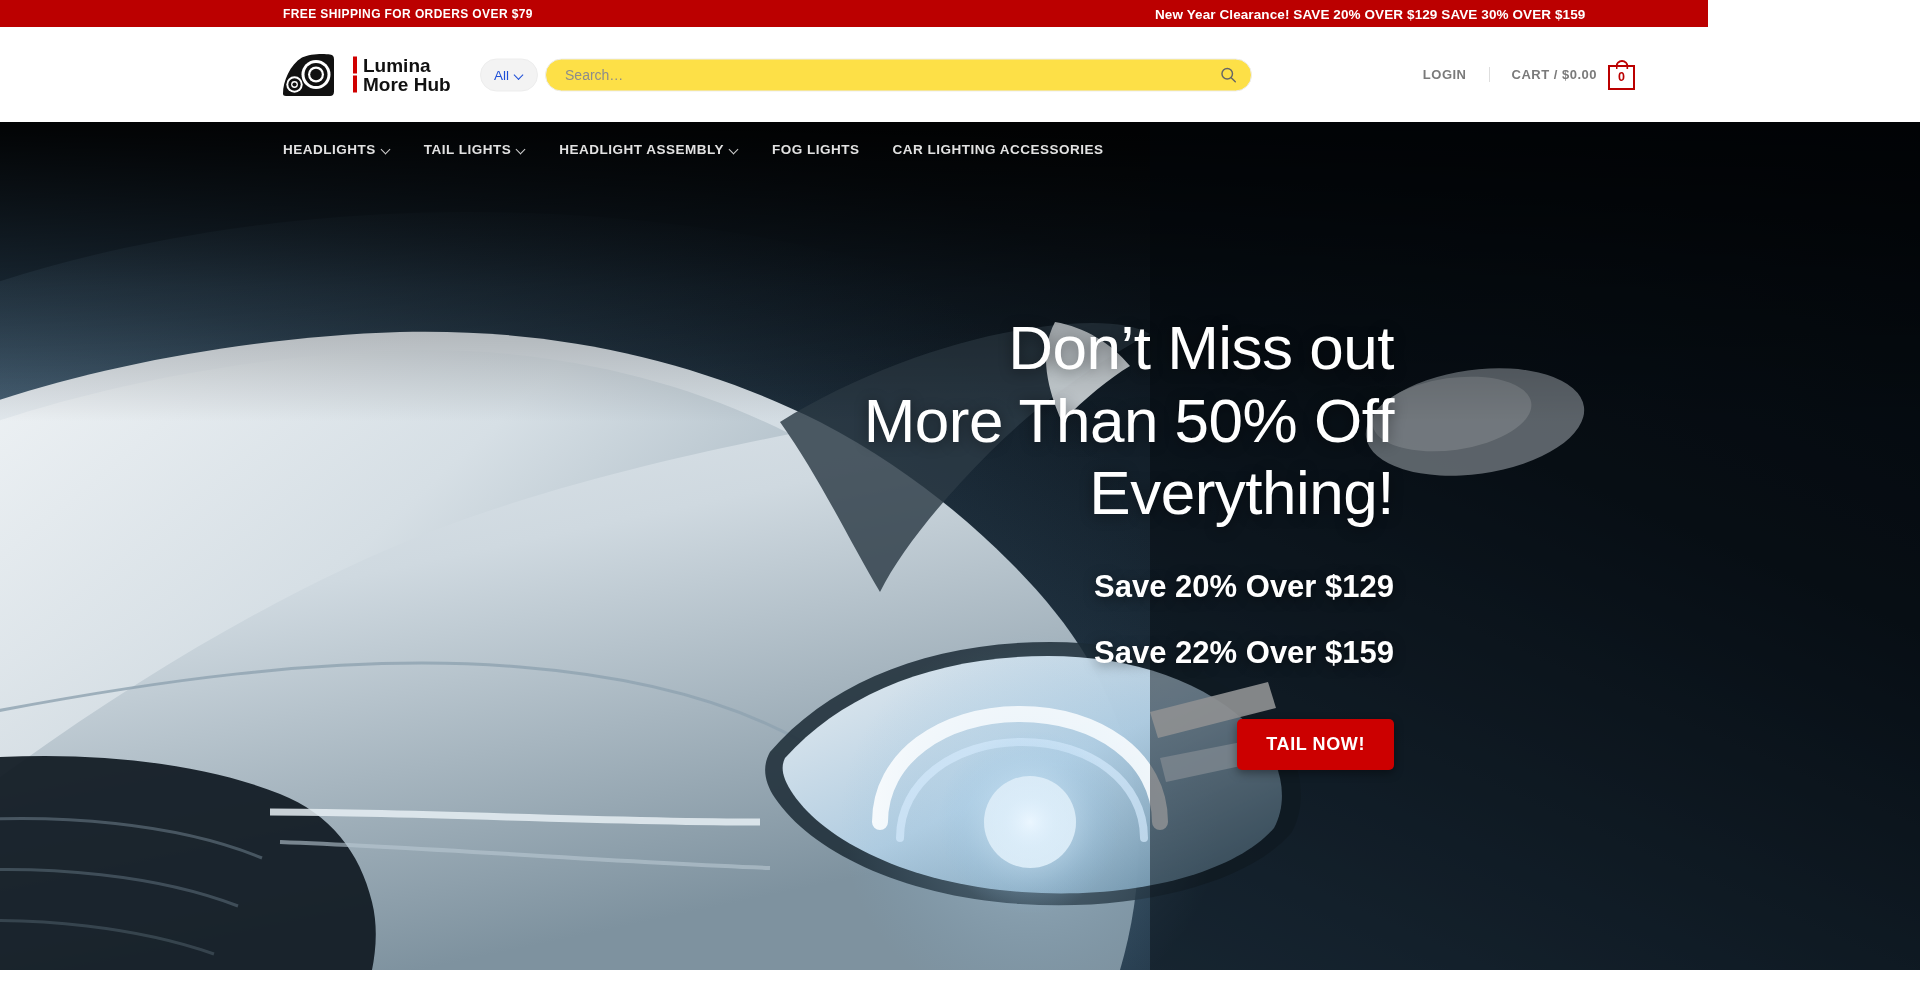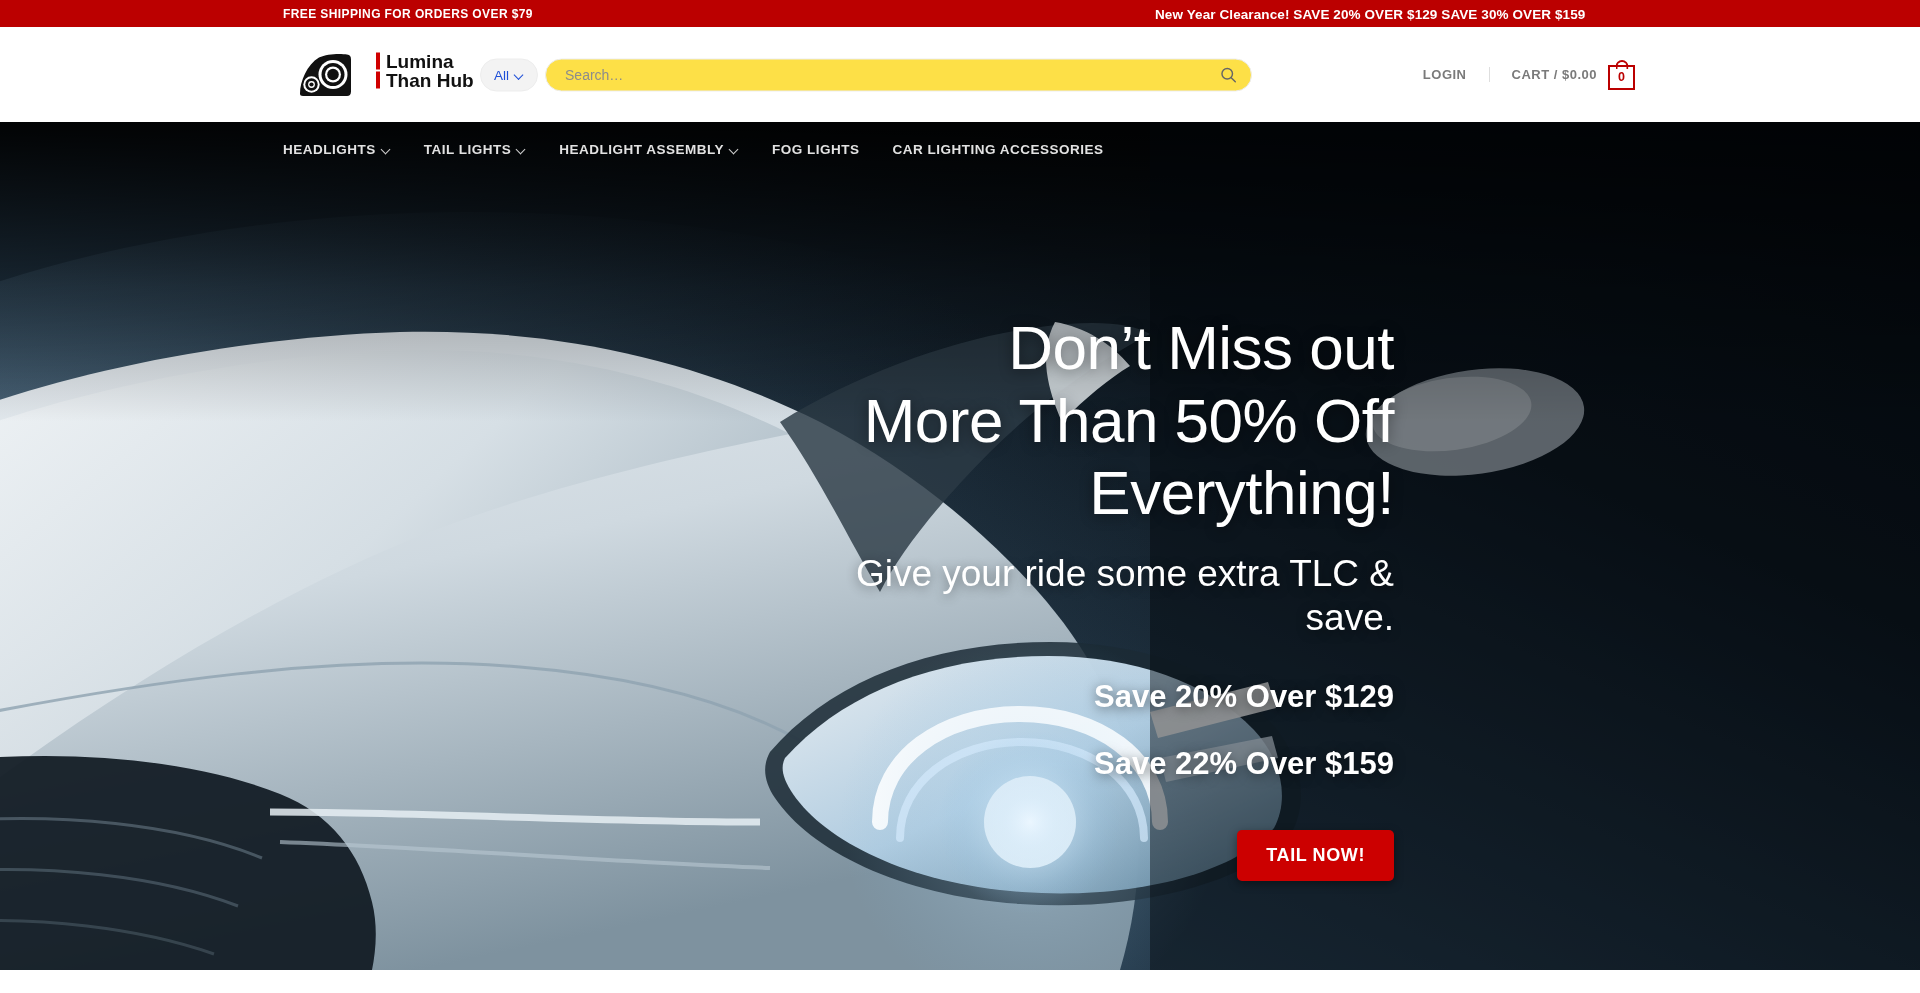--- a/index.html
+++ b/index.html
@@ -4,21 +4,21 @@
 <style>
   * { margin:0; padding:0; box-sizing:border-box; }
   html, body {
     width:1920px; height:993px; overflow:hidden;
     font-family:"Liberation Sans", sans-serif;
     background:#ffffff;
   }
 
   
   .promo-bar{
-    position:relative; width:1920px; height:27px;
+    position:relative; width:1708px; height:27px;
     background:#bb0000; color:#ffffff;
     display:flex; align-items:center;
   }
   .promo-left{
     position:absolute; left:283px; top:50%; transform:translateY(-50%);
     font-size:12px; font-weight:bold; letter-spacing:.4px;
     white-space:nowrap;
   }
   .promo-right{
     position:absolute; left:1155px; top:50%; transform:translateY(-50%);
@@ -27,22 +27,22 @@
   }
 
   
   .header{
     position:relative; width:1920px; height:95px; background:#ffffff;
     display:flex; align-items:center;
   }
 
   
   .logo{
-    position:absolute; left:297px; top:50%; transform:translateY(-50%);
-    display:flex; align-items:flex-start; gap:22px; text-decoration:none;
+    position:absolute; left:280px; top:50%; transform:translateY(-50%);
+    display:flex; align-items:center; gap:16px; text-decoration:none;
   }
   .logo-mark{ width:57px; height:47px; display:block; }
   .logo-text{
     display:flex; flex-direction:column; justify-content:center;
     line-height:1.02;
   }
   .logo-line{
     display:flex; align-items:center; gap:6px;
     font-size:19px; font-weight:bold; color:#111111; white-space:nowrap;
   }
@@ -211,21 +211,21 @@
         <circle cx="14.5" cy="33" r="2.1" fill="#111111"></circle>
       </svg>
     </span>
     <span class="logo-text">
       <span class="logo-line">
         <i class="logo-tick"></i>
         <span>Lumina</span>
       </span>
       <span class="logo-line">
         <i class="logo-tick"></i>
-        <span>Than Hub</span>
+        <span>More Hub</span>
       </span>
     </span>
   </a>
 
   <div class="search-wrap">
     <div class="cat-select">
       <span>All</span>
       <i class="chev"></i>
     </div>
     <div class="search-field">
@@ -369,20 +369,19 @@
       </a>
     </div>
   </nav>
 
   <div class="hero-copy">
     <h1 class="hero-title">
       <span>Don’t Miss out</span><br>
       <span>More Than 50% Off</span><br>
       <span>Everything!</span>
     </h1>
-    <p class="hero-sub">Give your ride some extra TLC &amp; save.</p>
     <p class="hero-offer">Save 20% Over $129</p>
     <p class="hero-offer">Save 22% Over $159</p>
     <button class="hero-cta">TAIL NOW!</button>
   </div>
 </div>
 
 <div class="page-below"></div>
 
 </body></html>

